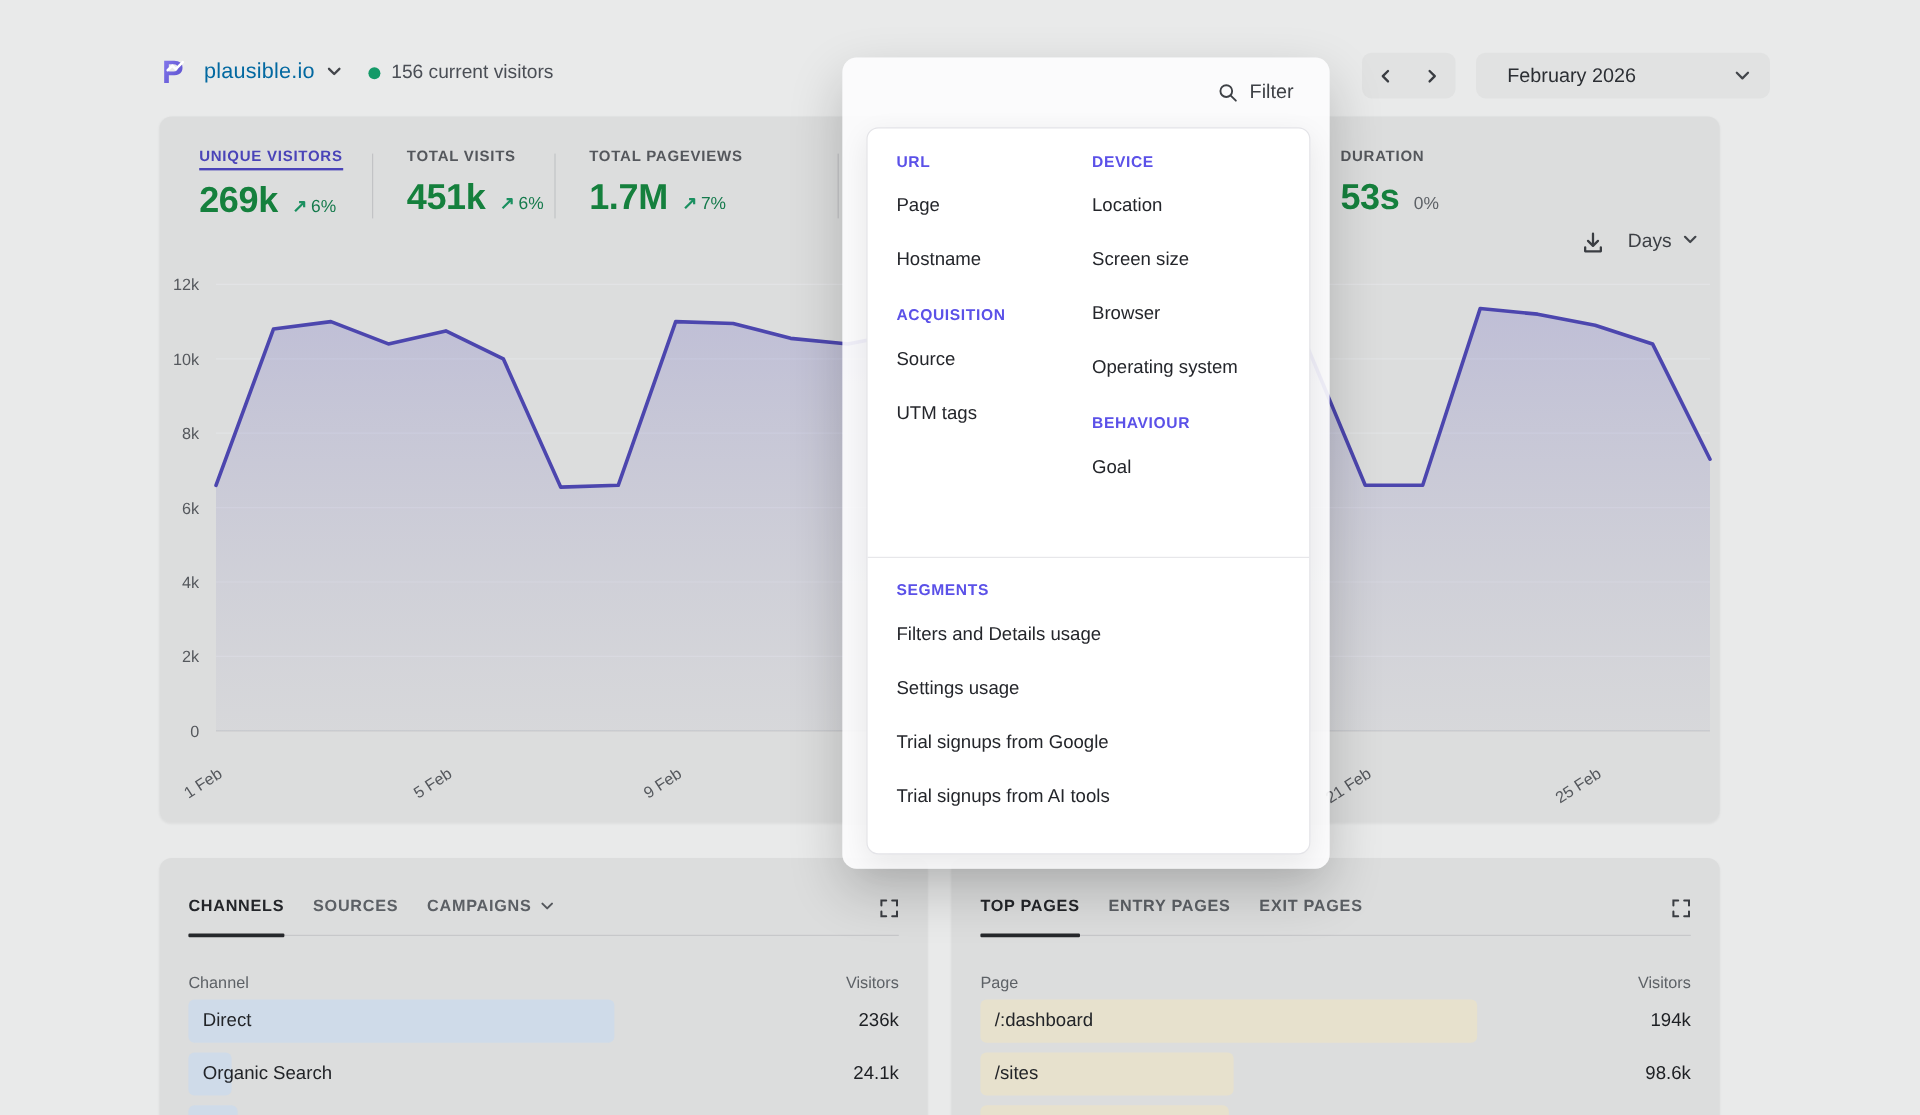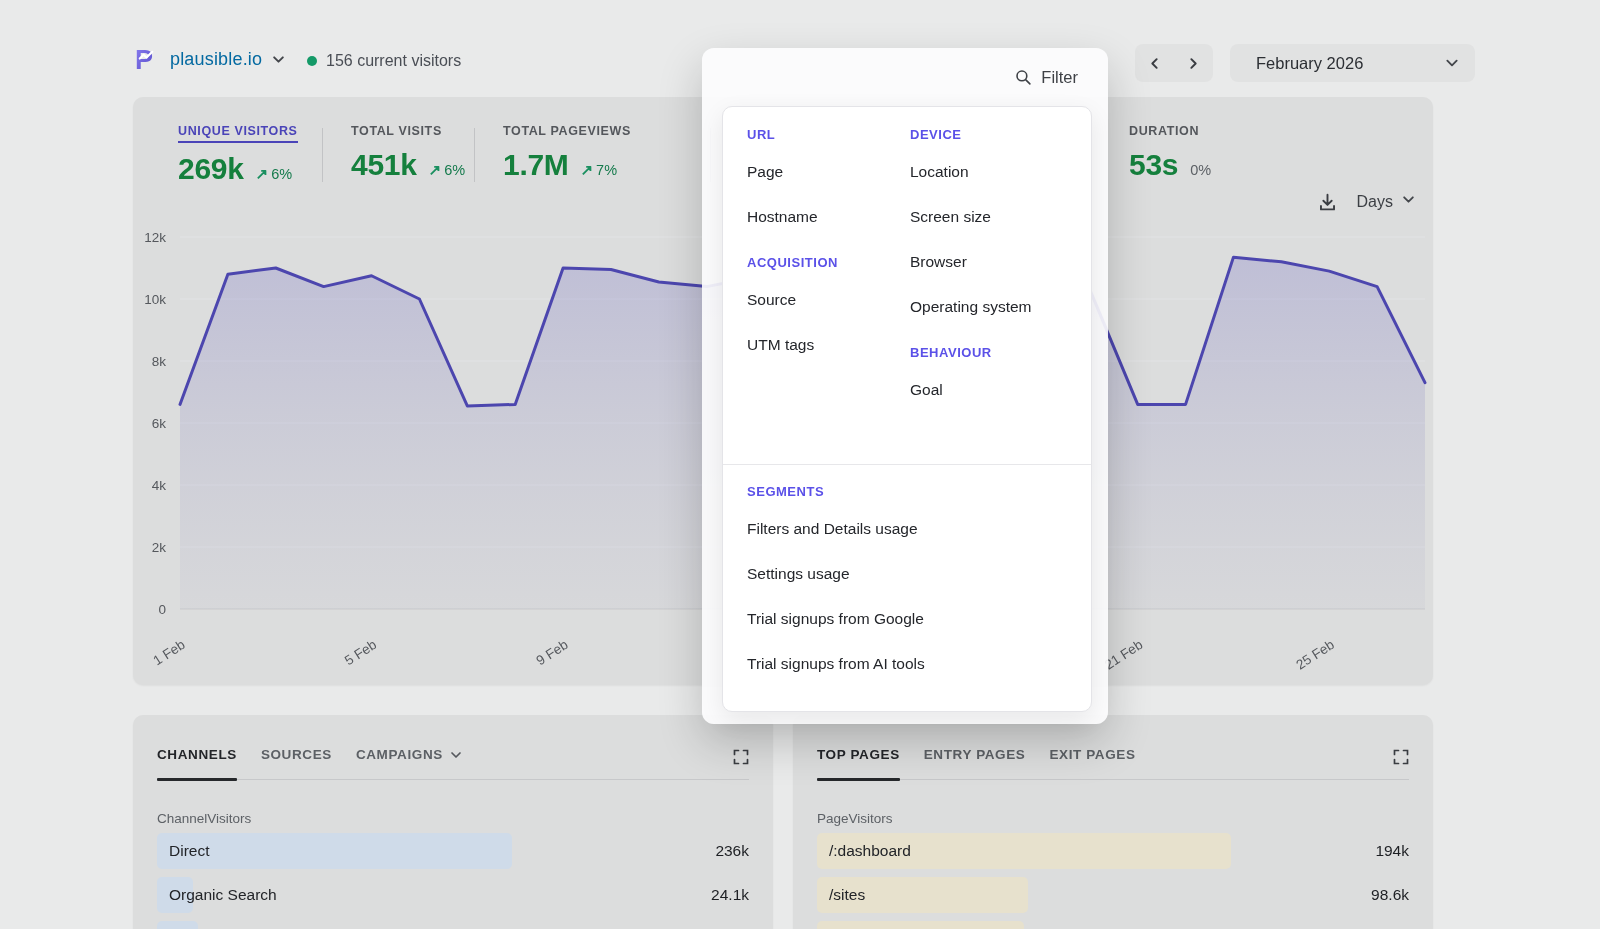--- a/index.html
+++ b/index.html
@@ -13,21 +13,21 @@
   #visitors-label{font-size:16px;color:#4a4e55;}
   .pill{position:absolute;top:44px;height:38px;background:#e1e2e2;border-radius:8px;display:flex;align-items:center;}
   #nav-arrows{left:1135px;width:78px;justify-content:space-around;}
   .nav-btn{width:38px;height:38px;display:flex;align-items:center;justify-content:center;cursor:pointer;}
   #date-picker{left:1230px;width:203px;padding:0 16px 0 26px;justify-content:space-between;cursor:pointer;}
   #date-picker span{font-size:16.5px;color:#2c2f34;font-weight:500;}
   
   #main-card{position:absolute;left:133px;top:97px;width:1300px;height:588px;
     background:#dcdddd;border-radius:10px;box-shadow:0 1px 2px rgba(0,0,0,.05);}
   #chart-svg{position:absolute;left:0;top:0;}
-  #stats-row{position:absolute;left:16px;top:0;width:100%;height:90px;}
+  #stats-row{position:absolute;left:4px;top:0;width:100%;height:90px;}
   .stat{position:absolute;top:24px;cursor:pointer;}
   .stat-label{display:inline-block;font-size:12.5px;font-weight:700;letter-spacing:.05em;color:#54575c;}
   .stat.active .stat-label{color:#4a44b8;border-bottom:2px solid #4a44b8;padding-bottom:3px;}
   .stat-vrow{display:flex;align-items:baseline;gap:12px;margin-top:9px;}
   .stat-value{font-size:30px;font-weight:700;color:#15803d;letter-spacing:-.01em;}
   .stat-delta{font-size:14.5px;color:#157a4c;font-weight:500;display:flex;align-items:baseline;gap:3px;}
   .stat-delta .arrow{font-size:15px;font-weight:700;color:#1b9060;}
   .stat-delta.flat{color:#5d6166;}
   .stat-divider{position:absolute;top:31px;width:1px;height:54px;background:#c2c3c5;}
   #interval-controls{position:absolute;right:18px;top:92px;display:flex;align-items:center;gap:20px;height:26px;}
@@ -51,21 +51,21 @@
   
   .bt-card{position:absolute;top:715px;width:640px;height:260px;background:#dcdddd;
     border-radius:10px;box-shadow:0 1px 2px rgba(0,0,0,.05);}
   #channels-card{left:133px;}
   #pages-card{left:793px;}
   .tabs{position:absolute;left:24px;right:24px;top:32px;display:flex;gap:24px;border-bottom:1px solid #c7c8ca;}
   .tab{position:relative;padding-bottom:17px;font-size:13.5px;letter-spacing:.045em;font-weight:600;
     color:#5c6065;cursor:pointer;display:flex;align-items:center;gap:7px;}
   .tab.active{font-weight:700;color:#232529;}
   .tab.active::after{content:"";position:absolute;left:0;right:0;bottom:-2px;height:3px;background:#26282b;border-radius:1px;}
-  .cols-head{position:absolute;left:24px;right:24px;top:96px;display:flex;justify-content:flex-start;
+  .cols-head{position:absolute;left:24px;right:24px;top:96px;display:flex;justify-content:space-between;
     font-size:13.5px;color:#5d6166;}
   .rows{position:absolute;left:24px;right:24px;top:118px;}
   .trow{position:relative;height:36px;margin-bottom:8px;cursor:pointer;}
   .tbar{position:absolute;left:0;top:0;bottom:0;border-radius:5px;}
   #channels-card .tbar{background:#cfdbe9;}
   #pages-card .tbar{background:#e7e1cd;}
   .tlabel{position:absolute;left:12px;top:50%;transform:translateY(-50%);font-size:15.5px;color:#222428;}
   .tvalue{position:absolute;right:0;top:50%;transform:translateY(-50%);font-size:15.5px;color:#1d1f23;}
   .expand-btn{position:absolute;right:24px;top:34px;cursor:pointer;}
   svg{display:block;}

